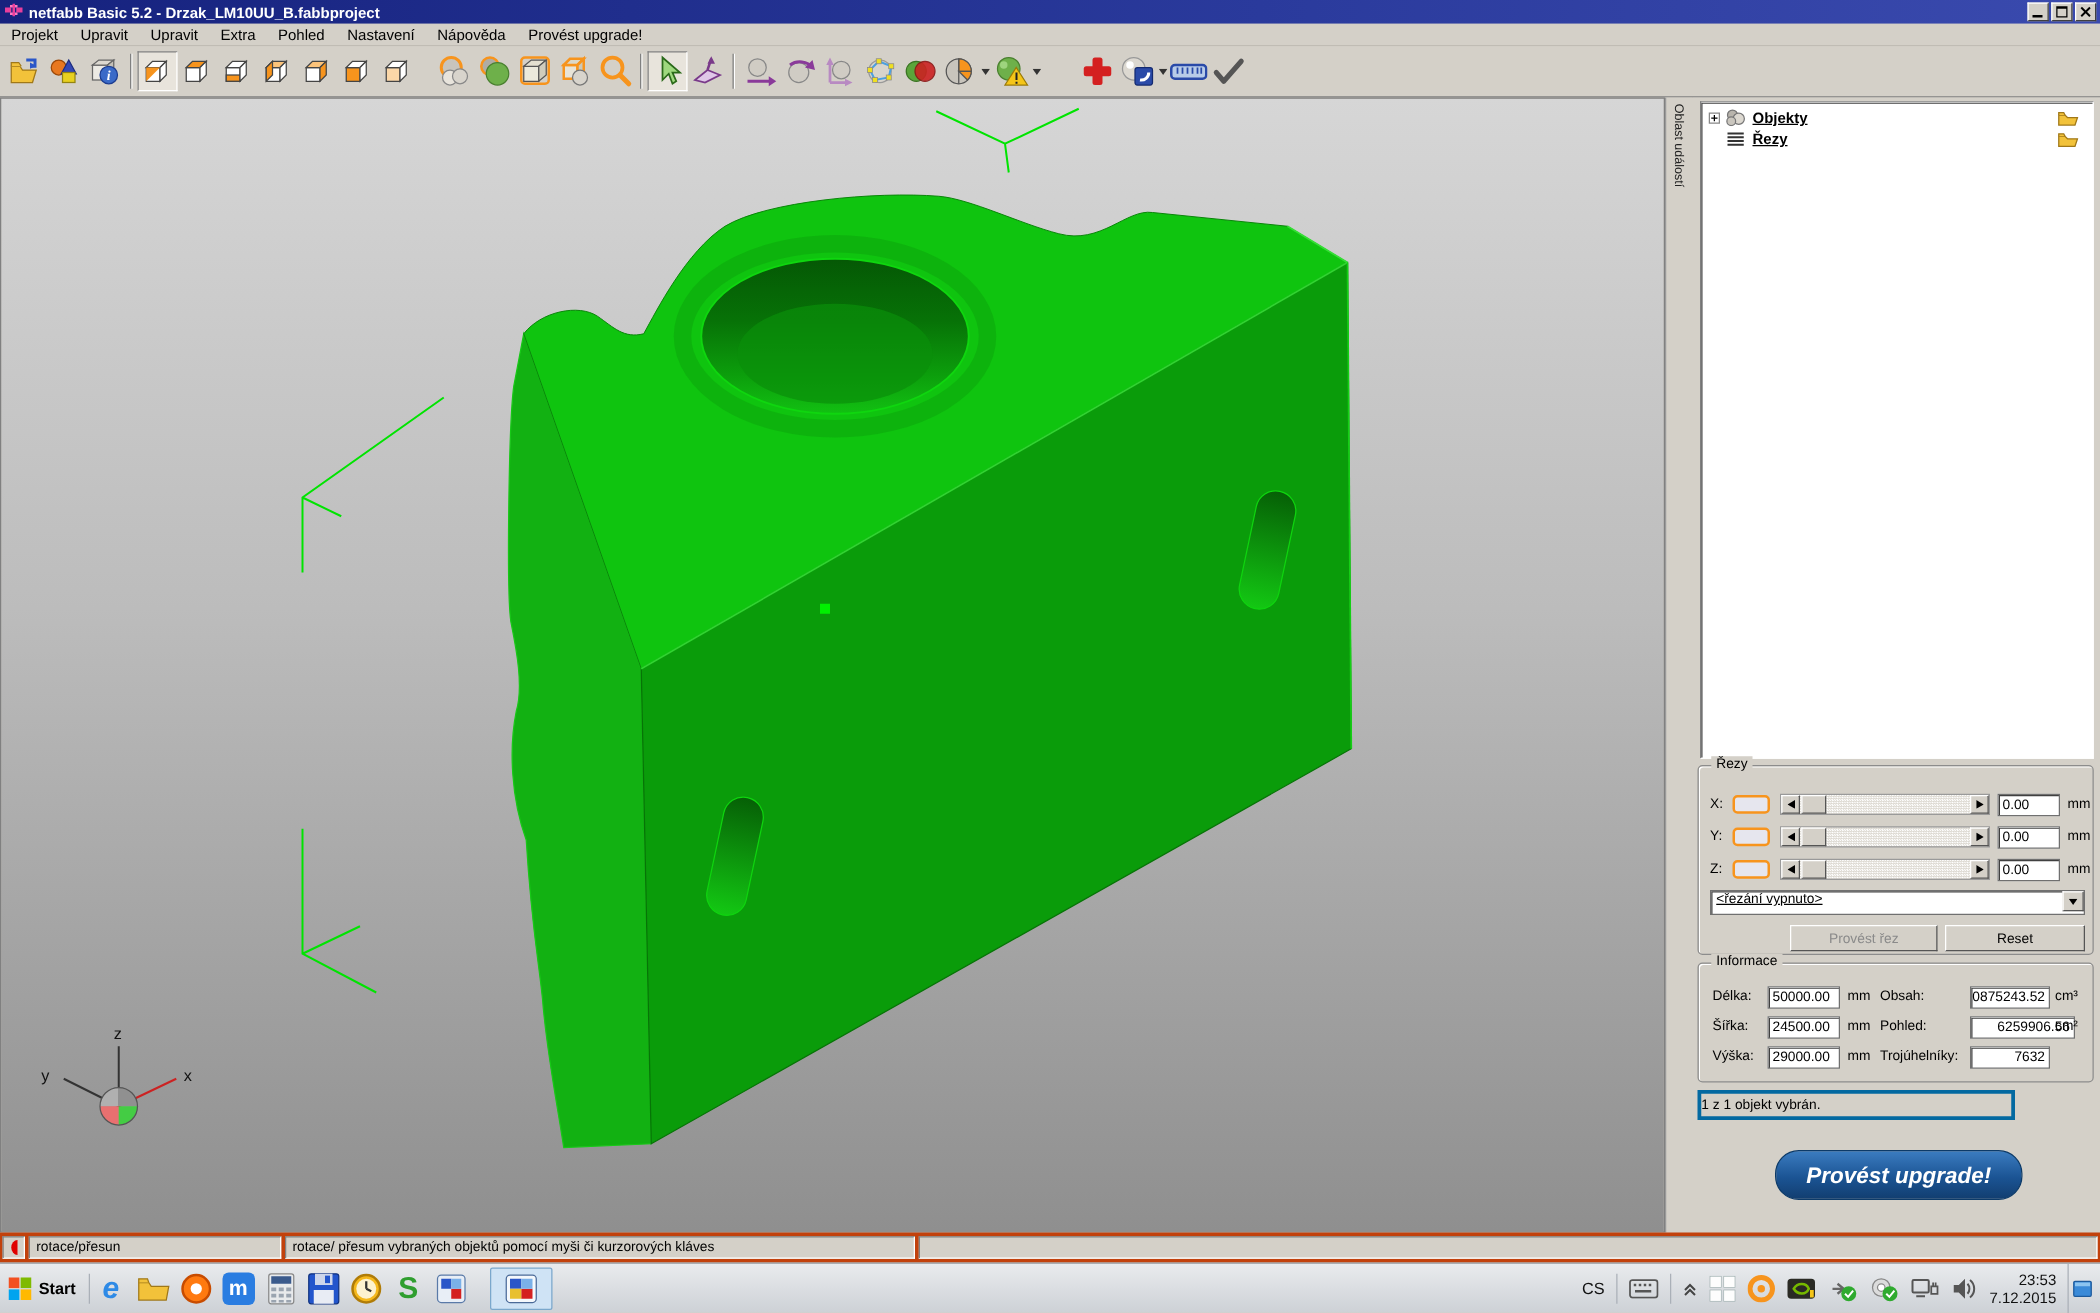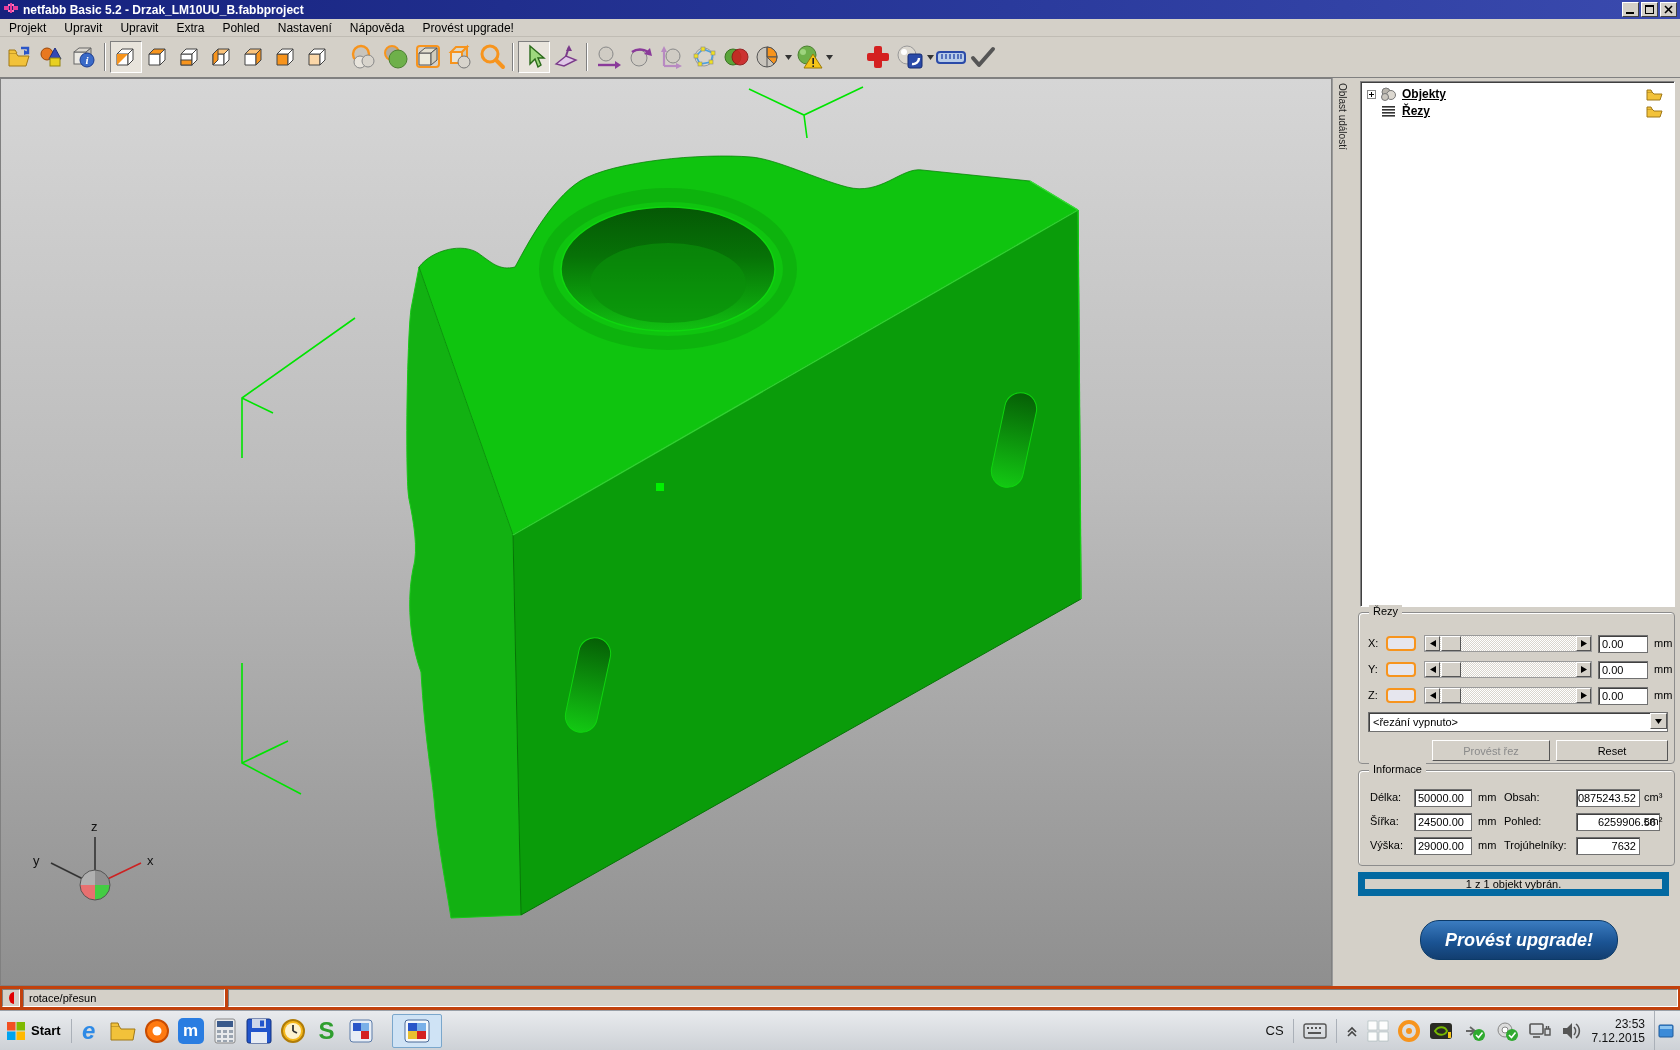--- a/index.html
+++ b/index.html
@@ -47,25 +47,25 @@
   .sarrow { position:absolute; width:15px; height:15px; background:#d4d0c8; border:1px solid; border-color:#fff #555 #555 #fff; display:flex; align-items:center; justify-content:center; }
   .sthumb { position:absolute; width:20px; height:15px; background:#d4d0c8; border:1px solid; border-color:#fff #555 #555 #fff; }
   .field { position:absolute; background:#fff; border:1px solid #707070; box-shadow:inset 1px 1px 0 #404040;
     font-size:11px; display:flex; align-items:center; padding:0 3px; overflow:hidden; }
   .field.r { justify-content:flex-end; }
   .unit { position:absolute; font-size:11px; }
   .cbtn { position:absolute; height:21px; background:#d4d0c8; border:1px solid; border-color:#fff #555 #555 #fff;
     display:flex; align-items:center; justify-content:center; font-size:11px; }
   .cbtn.disabled { color:#8a8a8a; }
   .dropdown { position:absolute; left:1368px; top:712px; width:300px; height:20px; background:#fff;
-    border:1px solid #707070; box-shadow:inset 1px 1px 0 #404040; display:flex; align-items:center; font-size:11px; padding-left:4px; }
+    border:1px solid #707070; box-shadow:inset 1px 1px 0 #404040; display:flex; align-items:flex-start; font-size:11px; padding-left:4px;text-decoration:underline; }
   .ddbtn { position:absolute; right:1px; top:1px; width:17px; height:16px; background:#d4d0c8;
     border:1px solid; border-color:#fff #555 #555 #fff; display:flex; align-items:center; justify-content:center; }
-  .selbar { position:absolute; left:1358px; top:872px; width:311px; height:24px; border:7px solid #0369a1;
-    background:#d4d0c8; display:flex; align-items:center; justify-content:center; font-size:11px; }
+  .selbar { position:absolute; left:1358px; top:872px; width:254px; height:24px; border:3px solid #0369a1;
+    background:#d4d0c8; display:flex; align-items:center; font-size:11px; }
   .upgrade { position:absolute; left:1420px; top:920px; width:198px; height:40px; border-radius:19px;
     background:linear-gradient(180deg,#3b7cc0,#1b5494 55%,#123e70); border:1px solid #0c3a68;
     color:#fff; font-size:18px; font-weight:bold; font-style:italic;
     display:flex; align-items:center; justify-content:center; }
 
   
   .statusbar { position:absolute; left:0; top:986px; width:1680px; height:24px; background:#c2410c;
     display:flex; align-items:center; padding:0 2px; gap:3px; }
   .spanel { height:18px; border:1px solid; border-color:#808080 #fff #fff #808080;
     display:flex; align-items:center; padding:0 5px; font-size:11px; background:#d4d0c8; }
@@ -563,20 +563,23 @@
 
 <div class="statusbar">
   <div class="spanel" style="width:18px;justify-content:center">
     <svg width="12" height="12">
         <ellipse cx="6" cy="6" rx="5" ry="6" fill="#e00000"></ellipse>
       </svg>
   </div>
   <div class="spanel" style="width:202px">
     <span>rotace/přesun</span>
   </div>
+  <div class="spanel" style="width:504px">
+    <span>rotace/ přesum vybraných objektů pomocí myši či kurzorových kláves</span>
+  </div>
   <div class="spanel" style="flex:1"></div>
 </div>
 
 <div class="taskbar">
   <div class="startbtn">
     <svg width="20" height="20">
       <rect x="1" y="1" width="8.5" height="8.5" fill="#f25022"></rect>
         <rect x="10.5" y="1" width="8.5" height="8.5" fill="#7fba00"></rect>
       <rect x="1" y="10.5" width="8.5" height="8.5" fill="#00a4ef"></rect>
         <rect x="10.5" y="10.5" width="8.5" height="8.5" fill="#ffb900"></rect>

